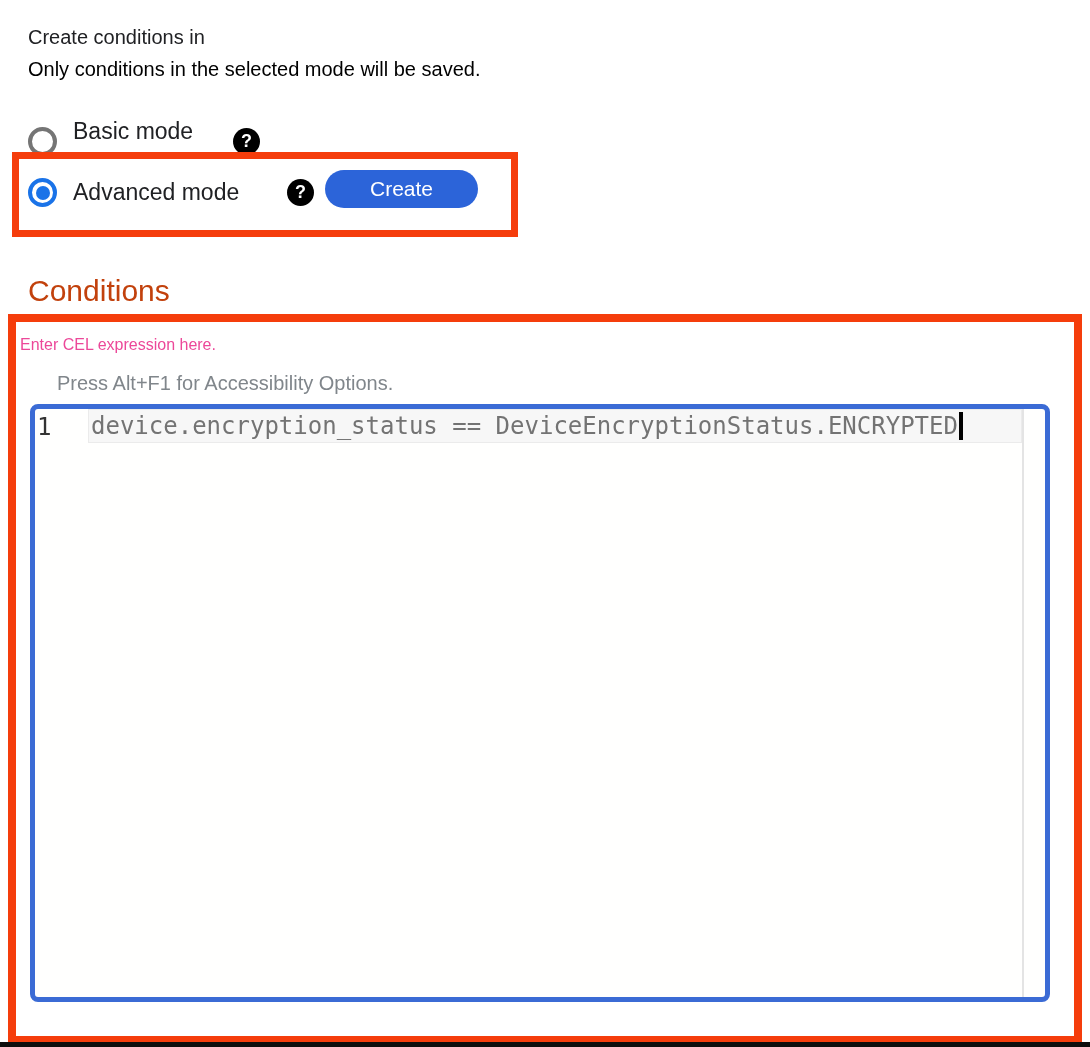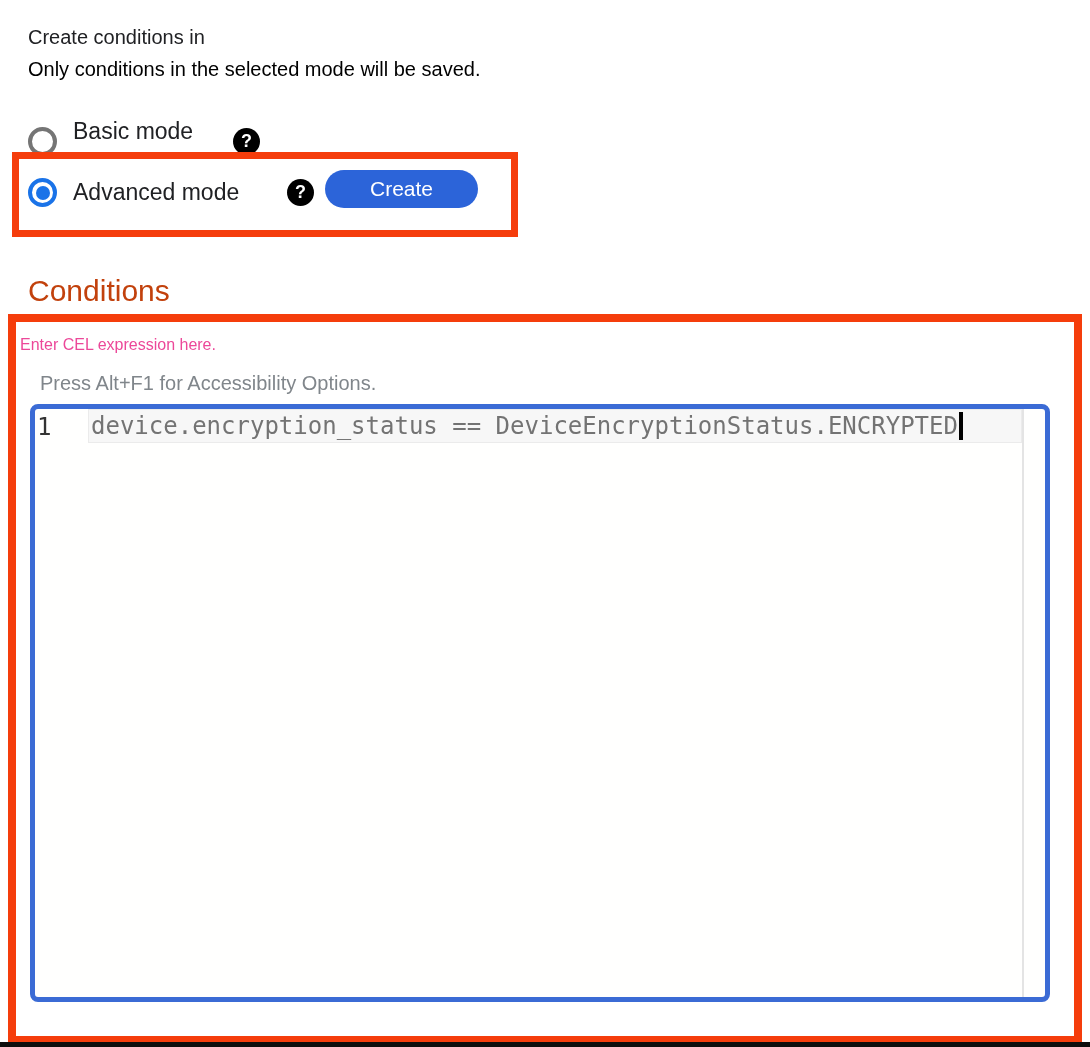--- a/index.html
+++ b/index.html
@@ -82,21 +82,21 @@
     border-width: 8px;
   }
 
   
   .conditions-heading {
     left: 28px; top: 272px;
     font-size: 30px; line-height: 38px;
     color: #c2410c;
   }
   .hint-1 { left: 20px; top: 336px; font-size: 16px; color: #ec4899; }
-  .hint-2 { left: 40px; top: 372px; font-size: 20px; color: #80868b; }
+  .hint-2 { left: 57px; top: 372px; font-size: 20px; color: #80868b; }
 
   
   .editor {
     left: 30px; top: 404px;
     width: 1020px; height: 598px;
     border: 5px solid #3b6bd5;
     border-radius: 8px;
     background: #fffffe;
     overflow: hidden;
   }

